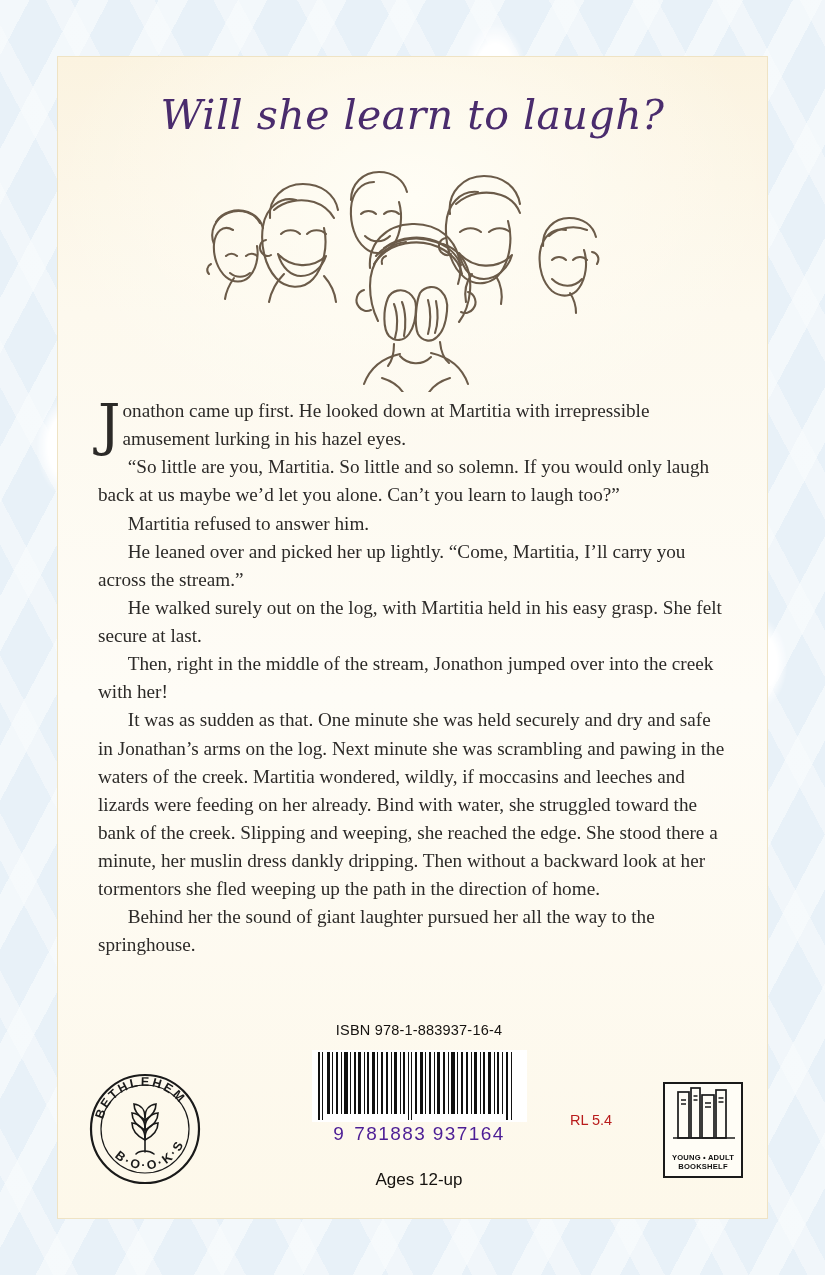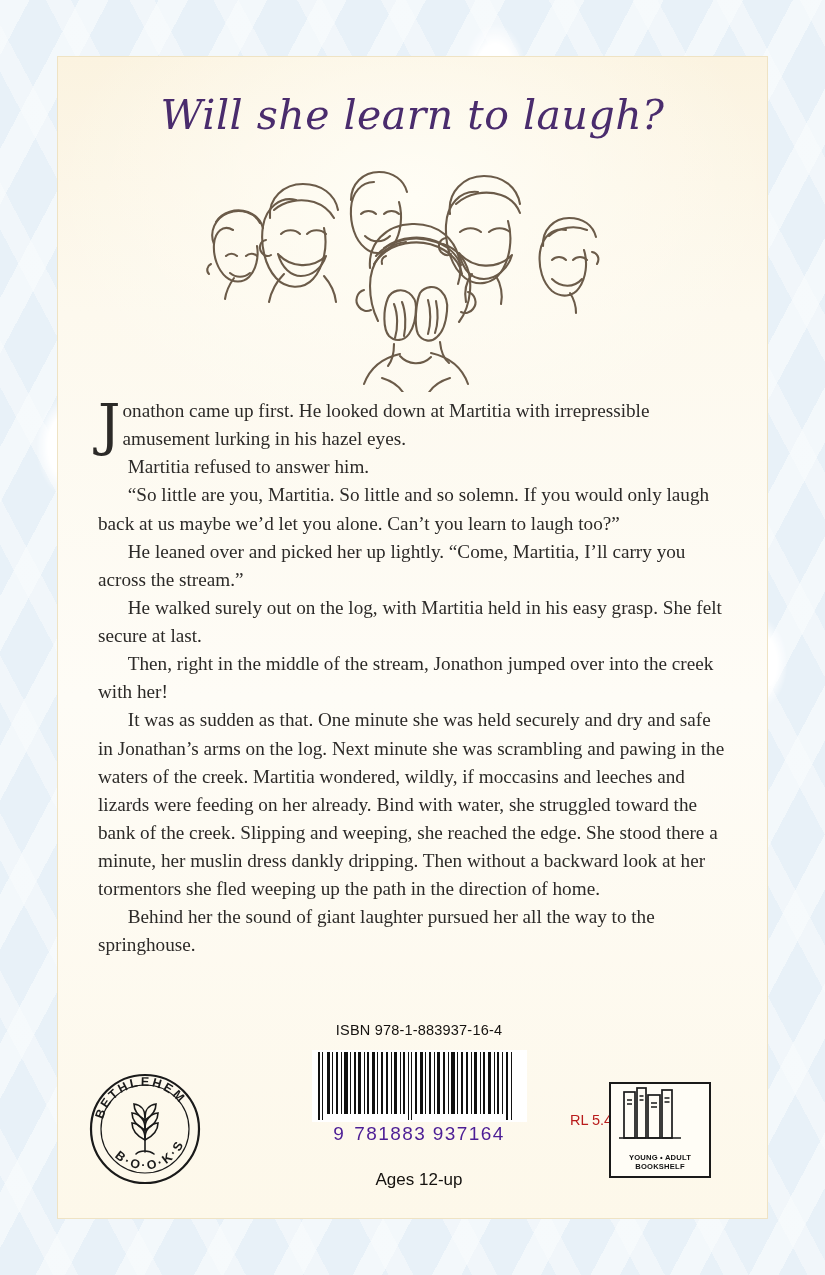--- a/index.html
+++ b/index.html
@@ -177,23 +177,23 @@
     left: 512px;
     bottom: 68px;
     font-family: "Liberation Sans", sans-serif;
     font-size: 14.5px;
     color: #b91c1c;
   }
 
   
   .ya-badge {
     position: absolute;
-    right: 56px;
+    right: 24px;
     bottom: 18px;
-    width: 102px;
+    width: 80px;
     height: 96px;
     border: 2px solid #1a1a1a;
     background: #fffdf6;
     box-sizing: border-box;
   }
   .ya-badge .books { height: 64px; position: relative; }
   .ya-badge .label {
     position: absolute;
     left: 0; right: 0; bottom: 5px;
     text-align: center;
@@ -292,22 +292,22 @@
             <path d="M392 141 c4 6 6 13 6 20"></path>
             <path d="M208 104 c-3 1 -5 4 -4 8"></path>
           </g>
         </svg>
       </div>
 
       <div class="blurb">
         <p class="first">
           <span class="dropcap">J</span><span>onathon came up first. He looked down at Martitia with irrepressible amusement lurking in his hazel eyes.</span>
         </p>
+        <p>“So little are you, Martitia. So little and so solemn. If you would only laugh back at us maybe we’d let you alone. Can’t you learn to laugh too?”</p>
         <p>Martitia refused to answer him.</p>
-        <p>“So little are you, Martitia. So little and so solemn. If you would only laugh back at us maybe we’d let you alone. Can’t you learn to laugh too?”</p>
         <p>He leaned over and picked her up lightly. “Come, Martitia, I’ll carry you across the stream.”</p>
         <p>He walked surely out on the log, with Martitia held in his easy grasp. She felt secure at last.</p>
         <p>Then, right in the middle of the stream, Jonathon jumped over into the creek with her!</p>
         <p>It was as sudden as that. One minute she was held securely and dry and safe in Jonathan’s arms on the log. Next minute she was scrambling and pawing in the waters of the creek. Martitia wondered, wildly, if moccasins and leeches and lizards were feeding on her already. Bind with water, she struggled toward the bank of the creek. Slipping and weeping, she reached the edge. She stood there a minute, her muslin dress dankly dripping. Then without a backward look at her tormentors she fled weeping up the path in the direction of home.</p>
         <p>Behind her the sound of giant laughter pursued her all the way to the springhouse.</p>
       </div>
 
       <div class="footer">
 
         <div class="bb-logo">

